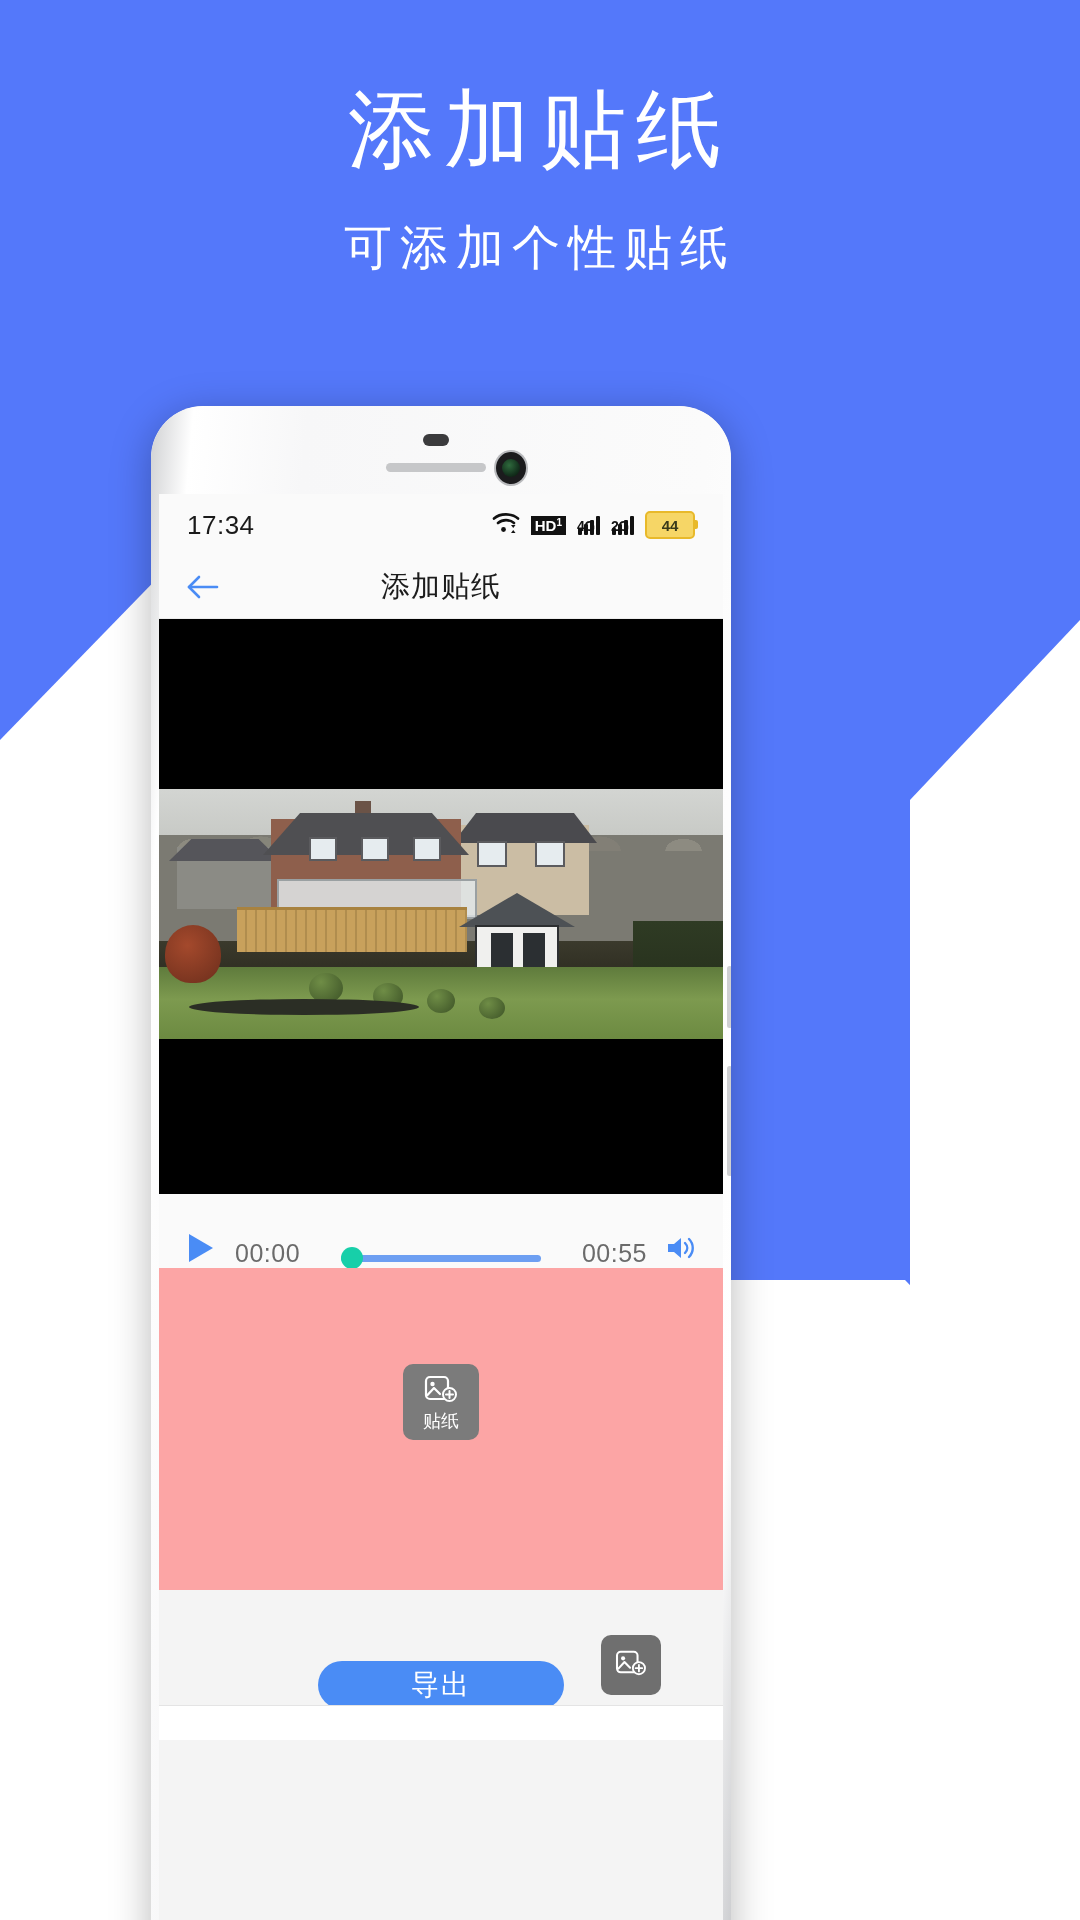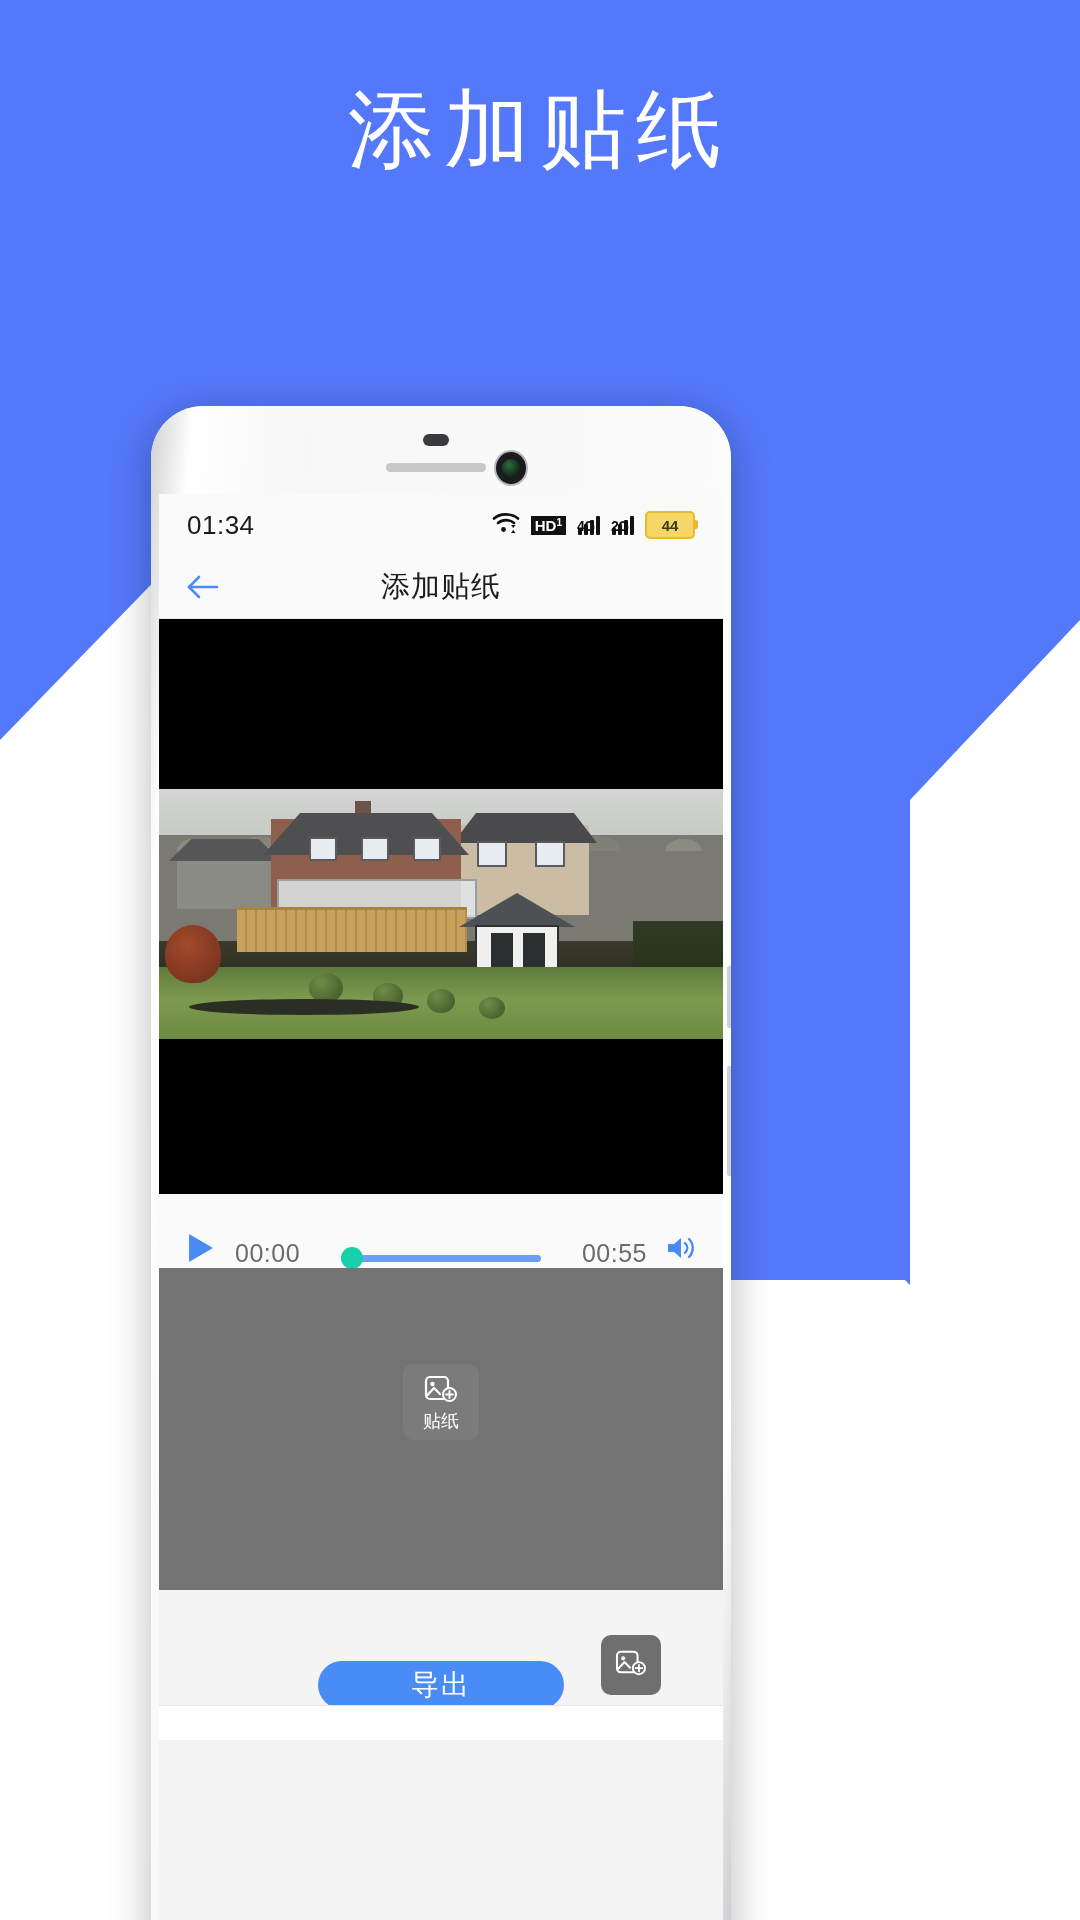--- a/index.html
+++ b/index.html
@@ -210,21 +210,21 @@
   .play-btn{width:40px;height:40px;display:flex;align-items:center;justify-content:center;}
   .time{font-size:25px;color:#6b6b6b;letter-spacing:.5px;min-width:92px;}
   .time.right{text-align:right;}
   .slider{flex:1;position:relative;height:20px;display:flex;align-items:center;}
   .slider-track{position:absolute;left:0;right:0;height:7px;border-radius:4px;background:#6d9ff2;}
   .slider-thumb{position:absolute;left:0;width:22px;height:22px;border-radius:50%;background:#17cfa9;}
   .vol-btn{width:40px;height:40px;display:flex;align-items:center;justify-content:center;}
 
   
   .editor-body{
-    background:#737373;height:322px;position:relative;font-family:Liberation Mono, monospace;
+    background:#fca5a5;height:322px;position:relative;font-family:Liberation Mono, monospace;
   }
   .sticker-tool{
     position:absolute;left:50%;top:96px;transform:translateX(-50%);
     width:76px;height:76px;border-radius:10px;background:#7b7b7b;
     display:flex;flex-direction:column;align-items:center;justify-content:center;gap:4px;
   }
   .sticker-tool .lbl{font-size:18px;color:#fff;line-height:1;}
 
   
   .bottom-bar{
@@ -249,40 +249,41 @@
 </head>
 <body>
 
 <div class="bg-base"></div>
 <div class="bg-white-left"></div>
 <div class="bg-white-right"></div>
 <div class="bg-white-bottom"></div>
 
 <div class="hero">
   <div class="hero-title">添加贴纸</div>
+  <div class="hero-sub">可添加个性贴纸</div>
 </div>
 
 <div class="phone">
   <div class="phone-frame"></div>
 
   <div class="phone-bezel-top">
     <div class="sensor"></div>
     <div class="speaker"></div>
     <div class="camera-outer">
       <div class="camera-inner"></div>
     </div>
   </div>
 
   <div class="side-btn b1"></div>
   <div class="side-btn b2"></div>
 
   <div class="screen">
 
     <div class="statusbar">
-      <div class="clock">01:34</div>
+      <div class="clock">17:34</div>
       <div class="status-icons">
 
         <span class="ic">
           <svg width="28" height="22" viewBox="0 0 28 22">
             <path d="M2 6.5 C8 1, 20 1, 26 6.5" stroke="#111" stroke-width="2.6" fill="none" stroke-linecap="round"></path>
             <path d="M6 11 C10.5 7.2, 17.5 7.2, 22 11" stroke="#111" stroke-width="2.6" fill="none" stroke-linecap="round"></path>
             <circle cx="11.5" cy="17.5" r="2.4" fill="#111"></circle>
             <path d="M19 13 l4.5 0 -2.25 3 z" fill="#111"></path>
             <path d="M19 21 l4.5 0 -2.25 -3 z" fill="#111"></path>
           </svg>

